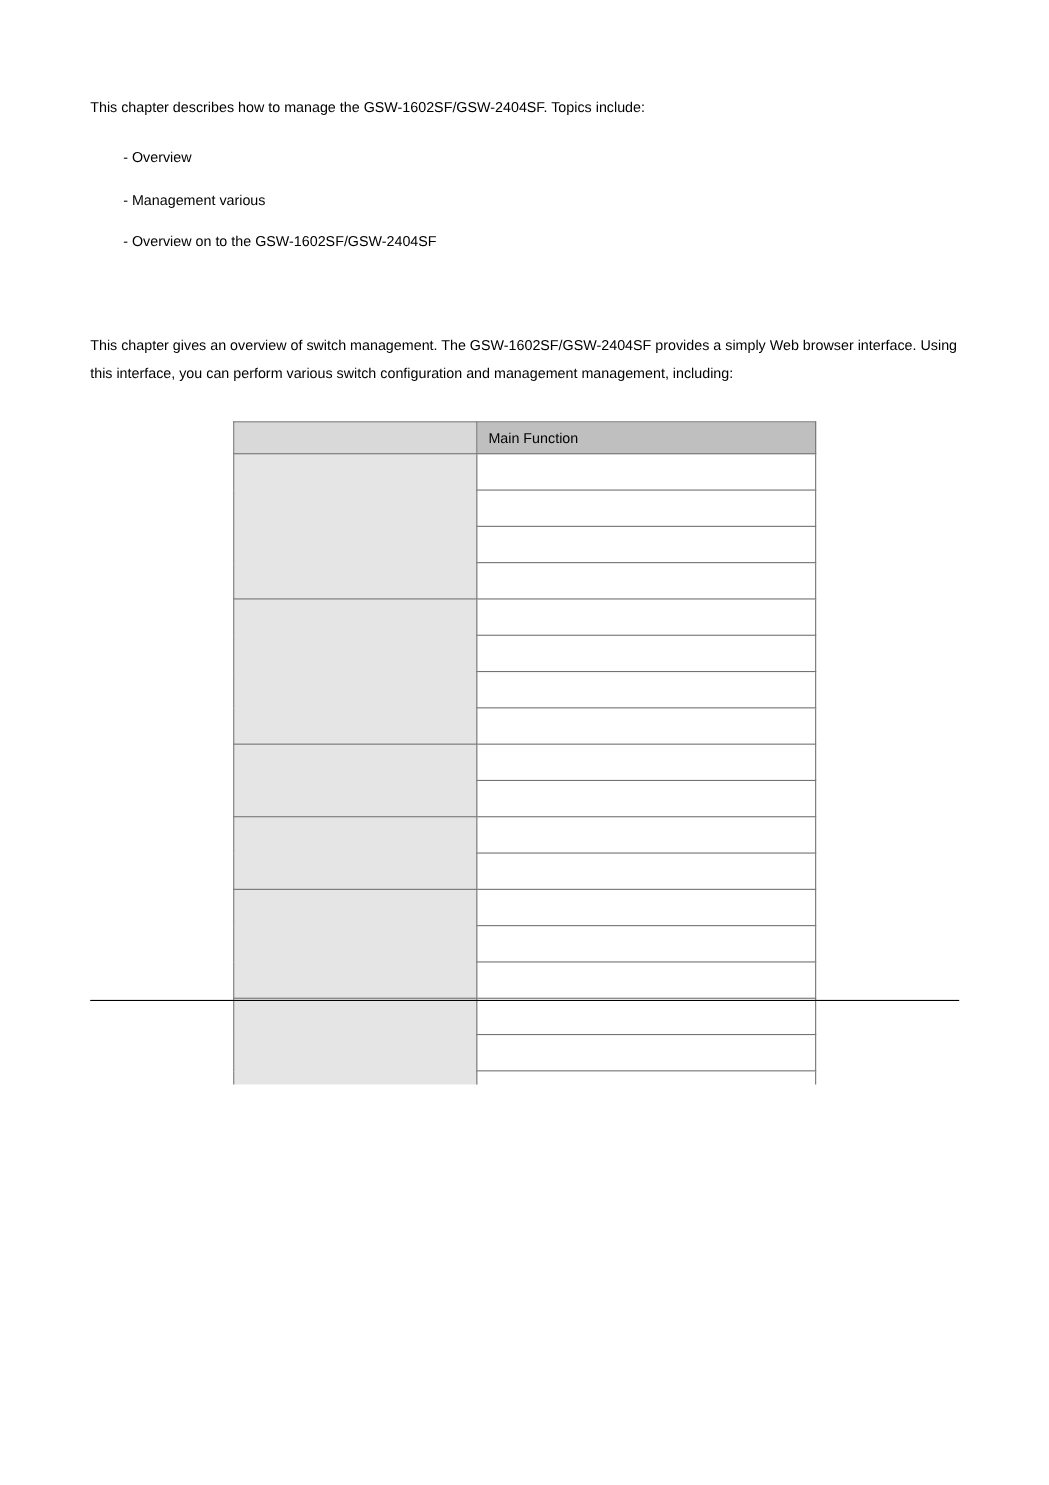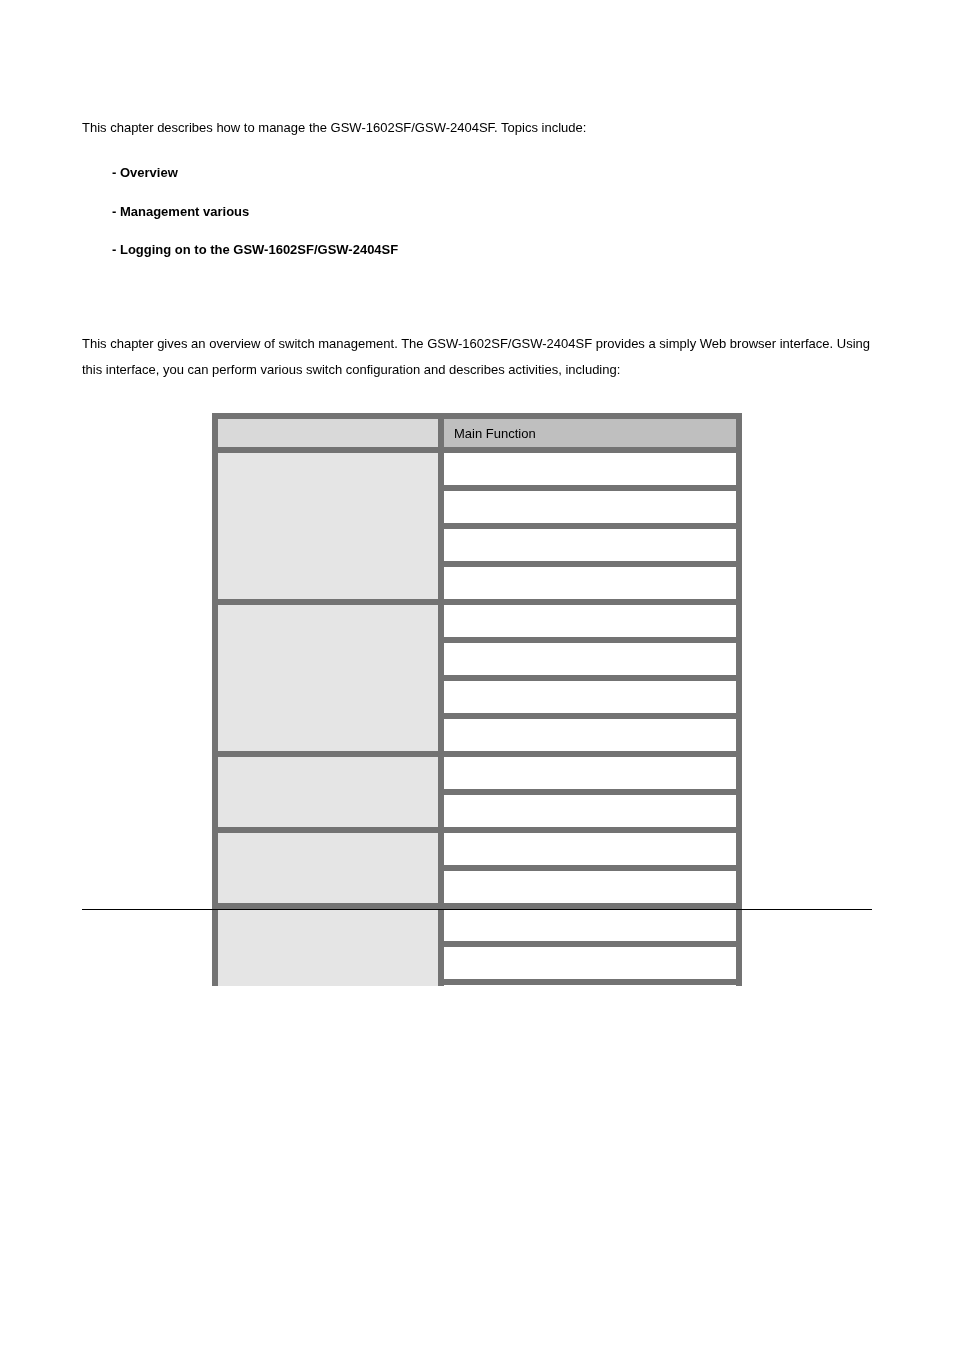--- a/index.html
+++ b/index.html
@@ -7,49 +7,48 @@
     padding: 0;
     background: #ffffff;
     font-family: Arial, Helvetica, sans-serif;
     color: #000;
   }
   .page {
     width: 954px;
     height: 986px;
     position: relative;
     box-sizing: border-box;
-    padding: 118px 82px 0 82px;
+    padding: 88px 82px 0 82px;
   }
   .intro {
     font-size: 13px;
     line-height: 1.6;
     margin-bottom: 24px;
   }
   .bullets {
     padding-left: 30px;
     font-size: 13px;
     line-height: 1.6;
   }
   .bullets div {
     margin-bottom: 18px;
-    font-weight: bold;
   }
   .overview-para {
     margin-top: 70px;
     font-size: 13px;
     line-height: 2.0;
     margin-bottom: 30px;
   }
   table.funcs {
     border-collapse: collapse;
     margin: 0 auto;
     width: 530px;
   }
   table.funcs th, table.funcs td {
-    border: 6px solid #737373;
+    border: 1px solid #737373;
     font-size: 13px;
     font-weight: normal;
     text-align: left;
     vertical-align: middle;
   }
   table.funcs th.head-left {
     width: 218px;
     background: #d9d9d9;
     height: 26px;
   }
@@ -86,24 +85,24 @@
 </head>
 <body>
 
 <div class="page">
 
   <div class="intro">This chapter describes how to manage the GSW-1602SF/GSW-2404SF. Topics include:</div>
 
   <div class="bullets">
     <div>- Overview</div>
     <div>- Management various</div>
-    <div>- Logging on to the GSW-1602SF/GSW-2404SF</div>
+    <div>- Overview on to the GSW-1602SF/GSW-2404SF</div>
   </div>
 
-  <div class="overview-para">This chapter gives an overview of switch management. The GSW-1602SF/GSW-2404SF provides a simply Web browser interface. Using this interface, you can perform various switch configuration and describes activities, including:</div>
+  <div class="overview-para">This chapter gives an overview of switch management. The GSW-1602SF/GSW-2404SF provides a simply Web browser interface. Using this interface, you can perform various switch configuration and management management, including:</div>
 
   <table class="funcs">
     <tbody>
         <tr>
       <th class="head-left"></th>
       <th class="head-right">Main Function</th>
     </tr>
 
     <tr>
       <td class="cat" rowspan="4"></td>

